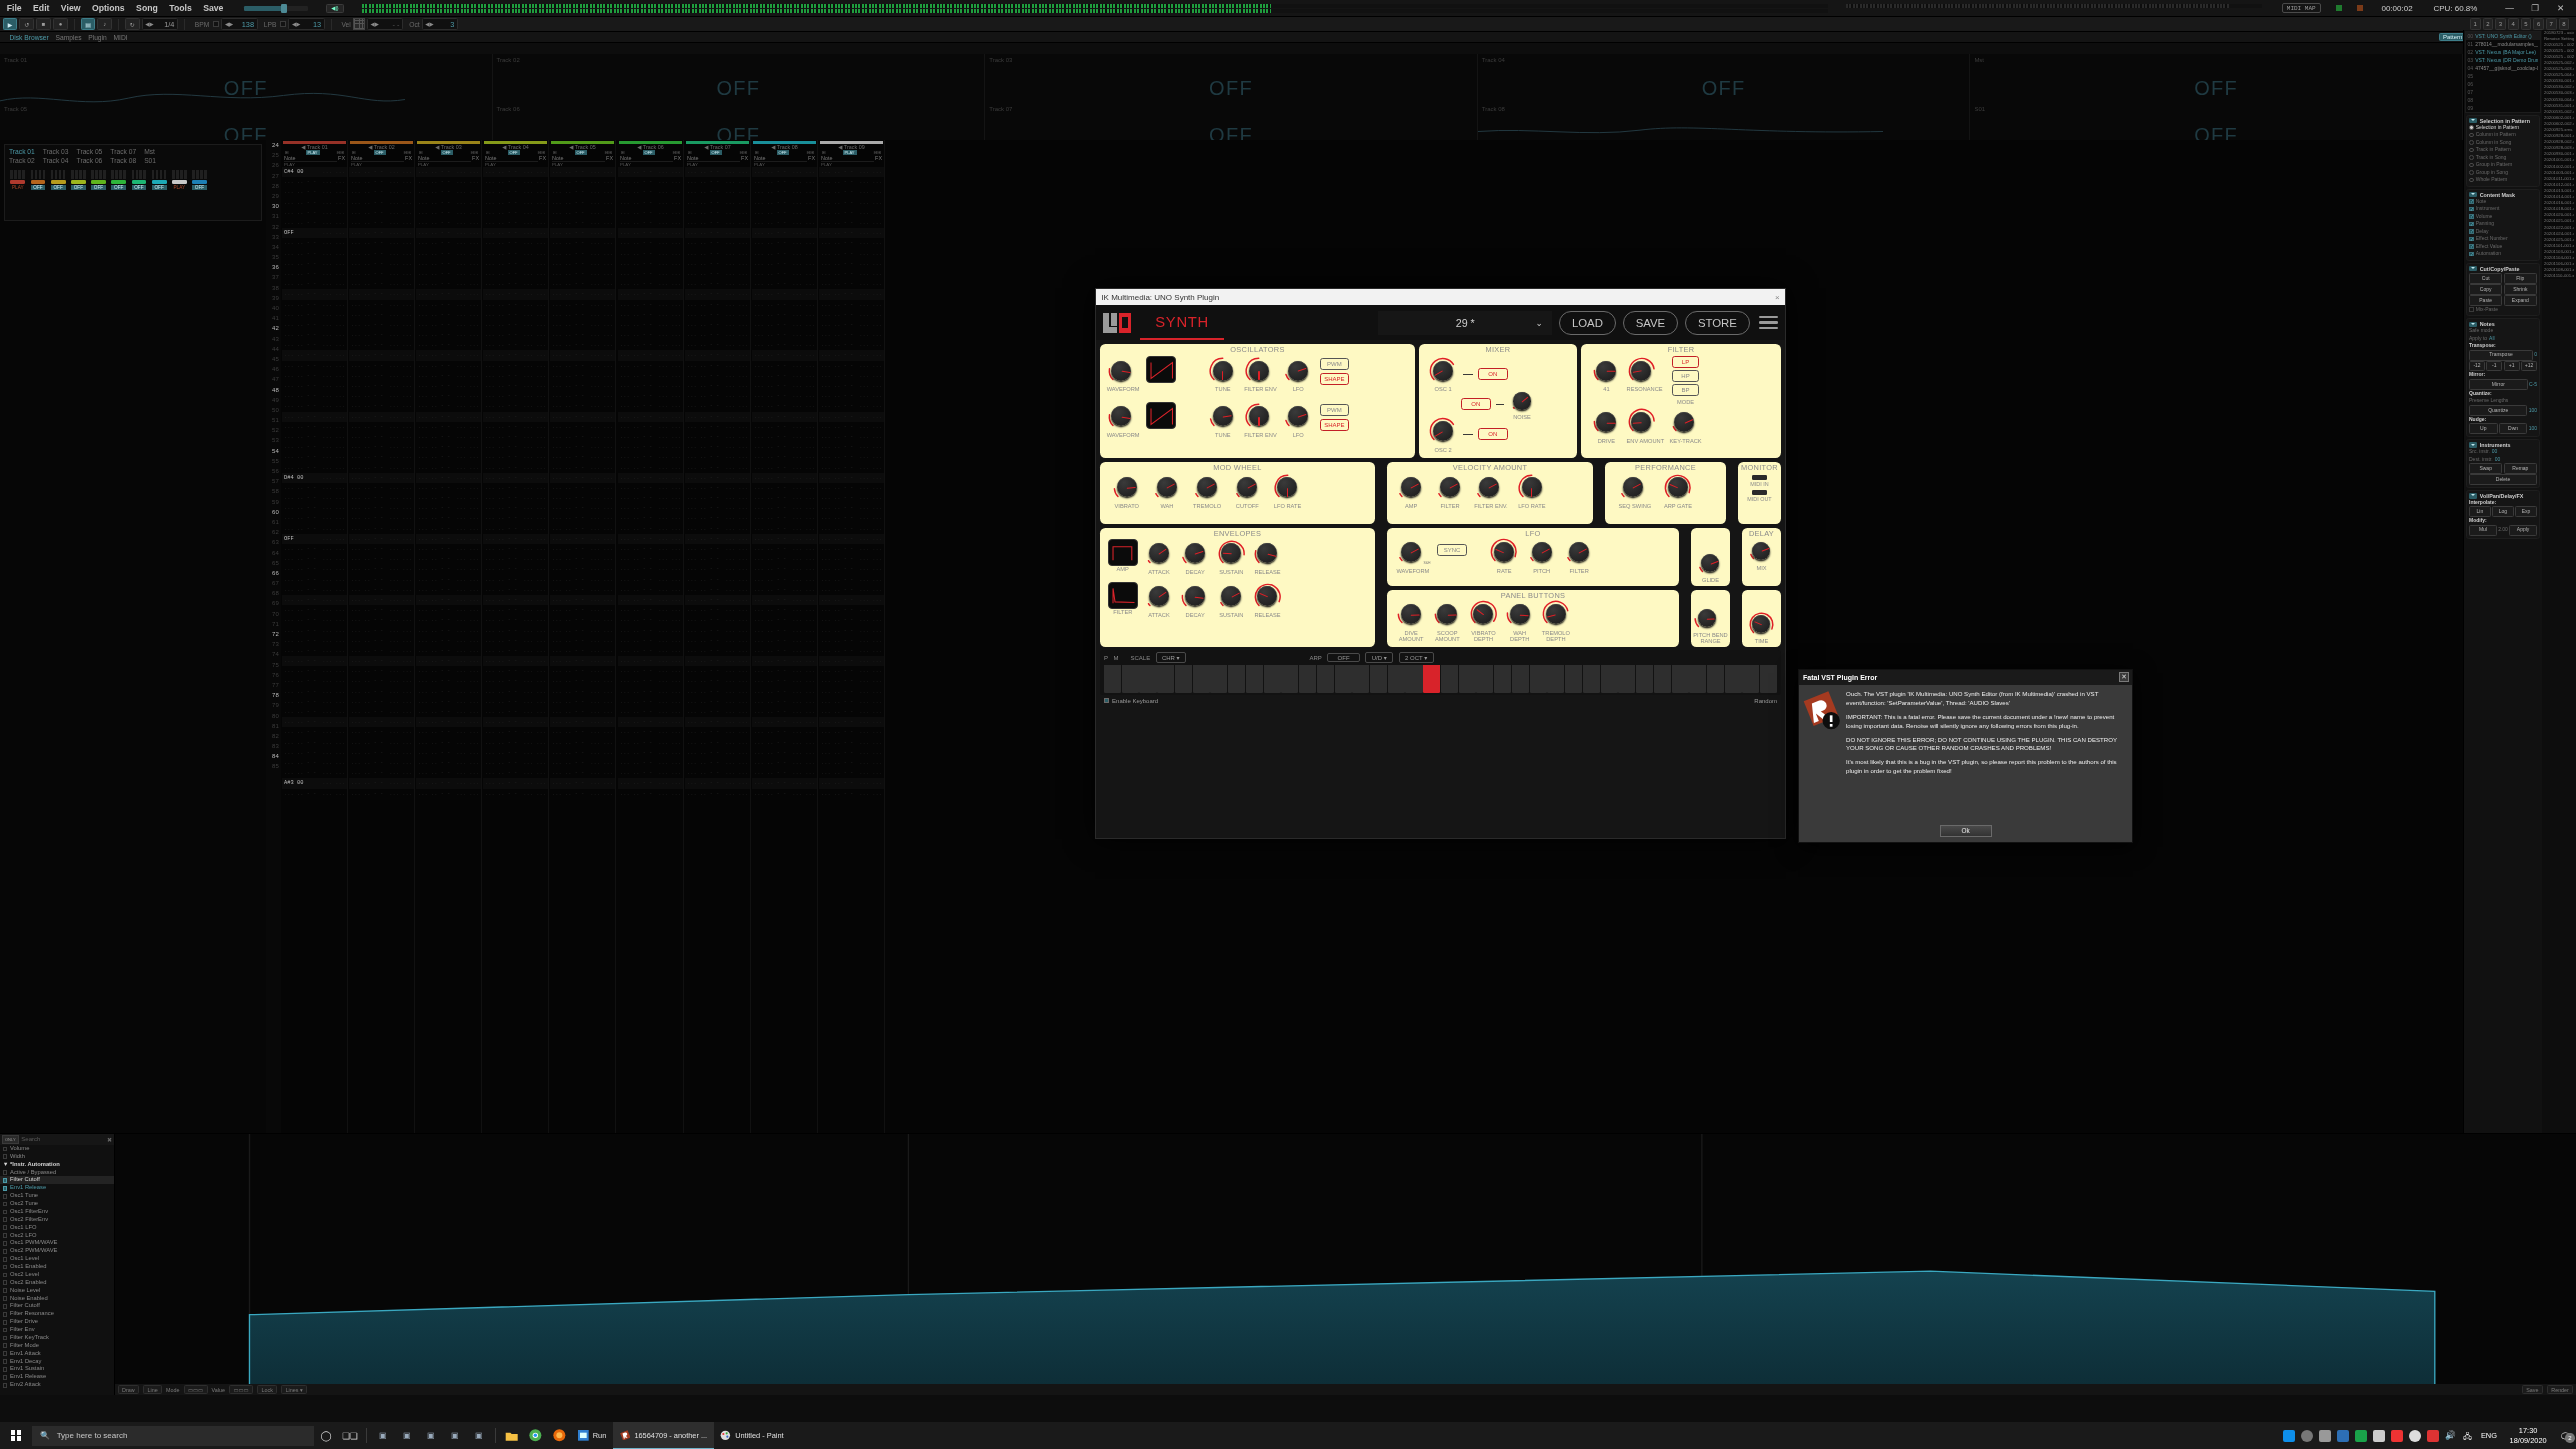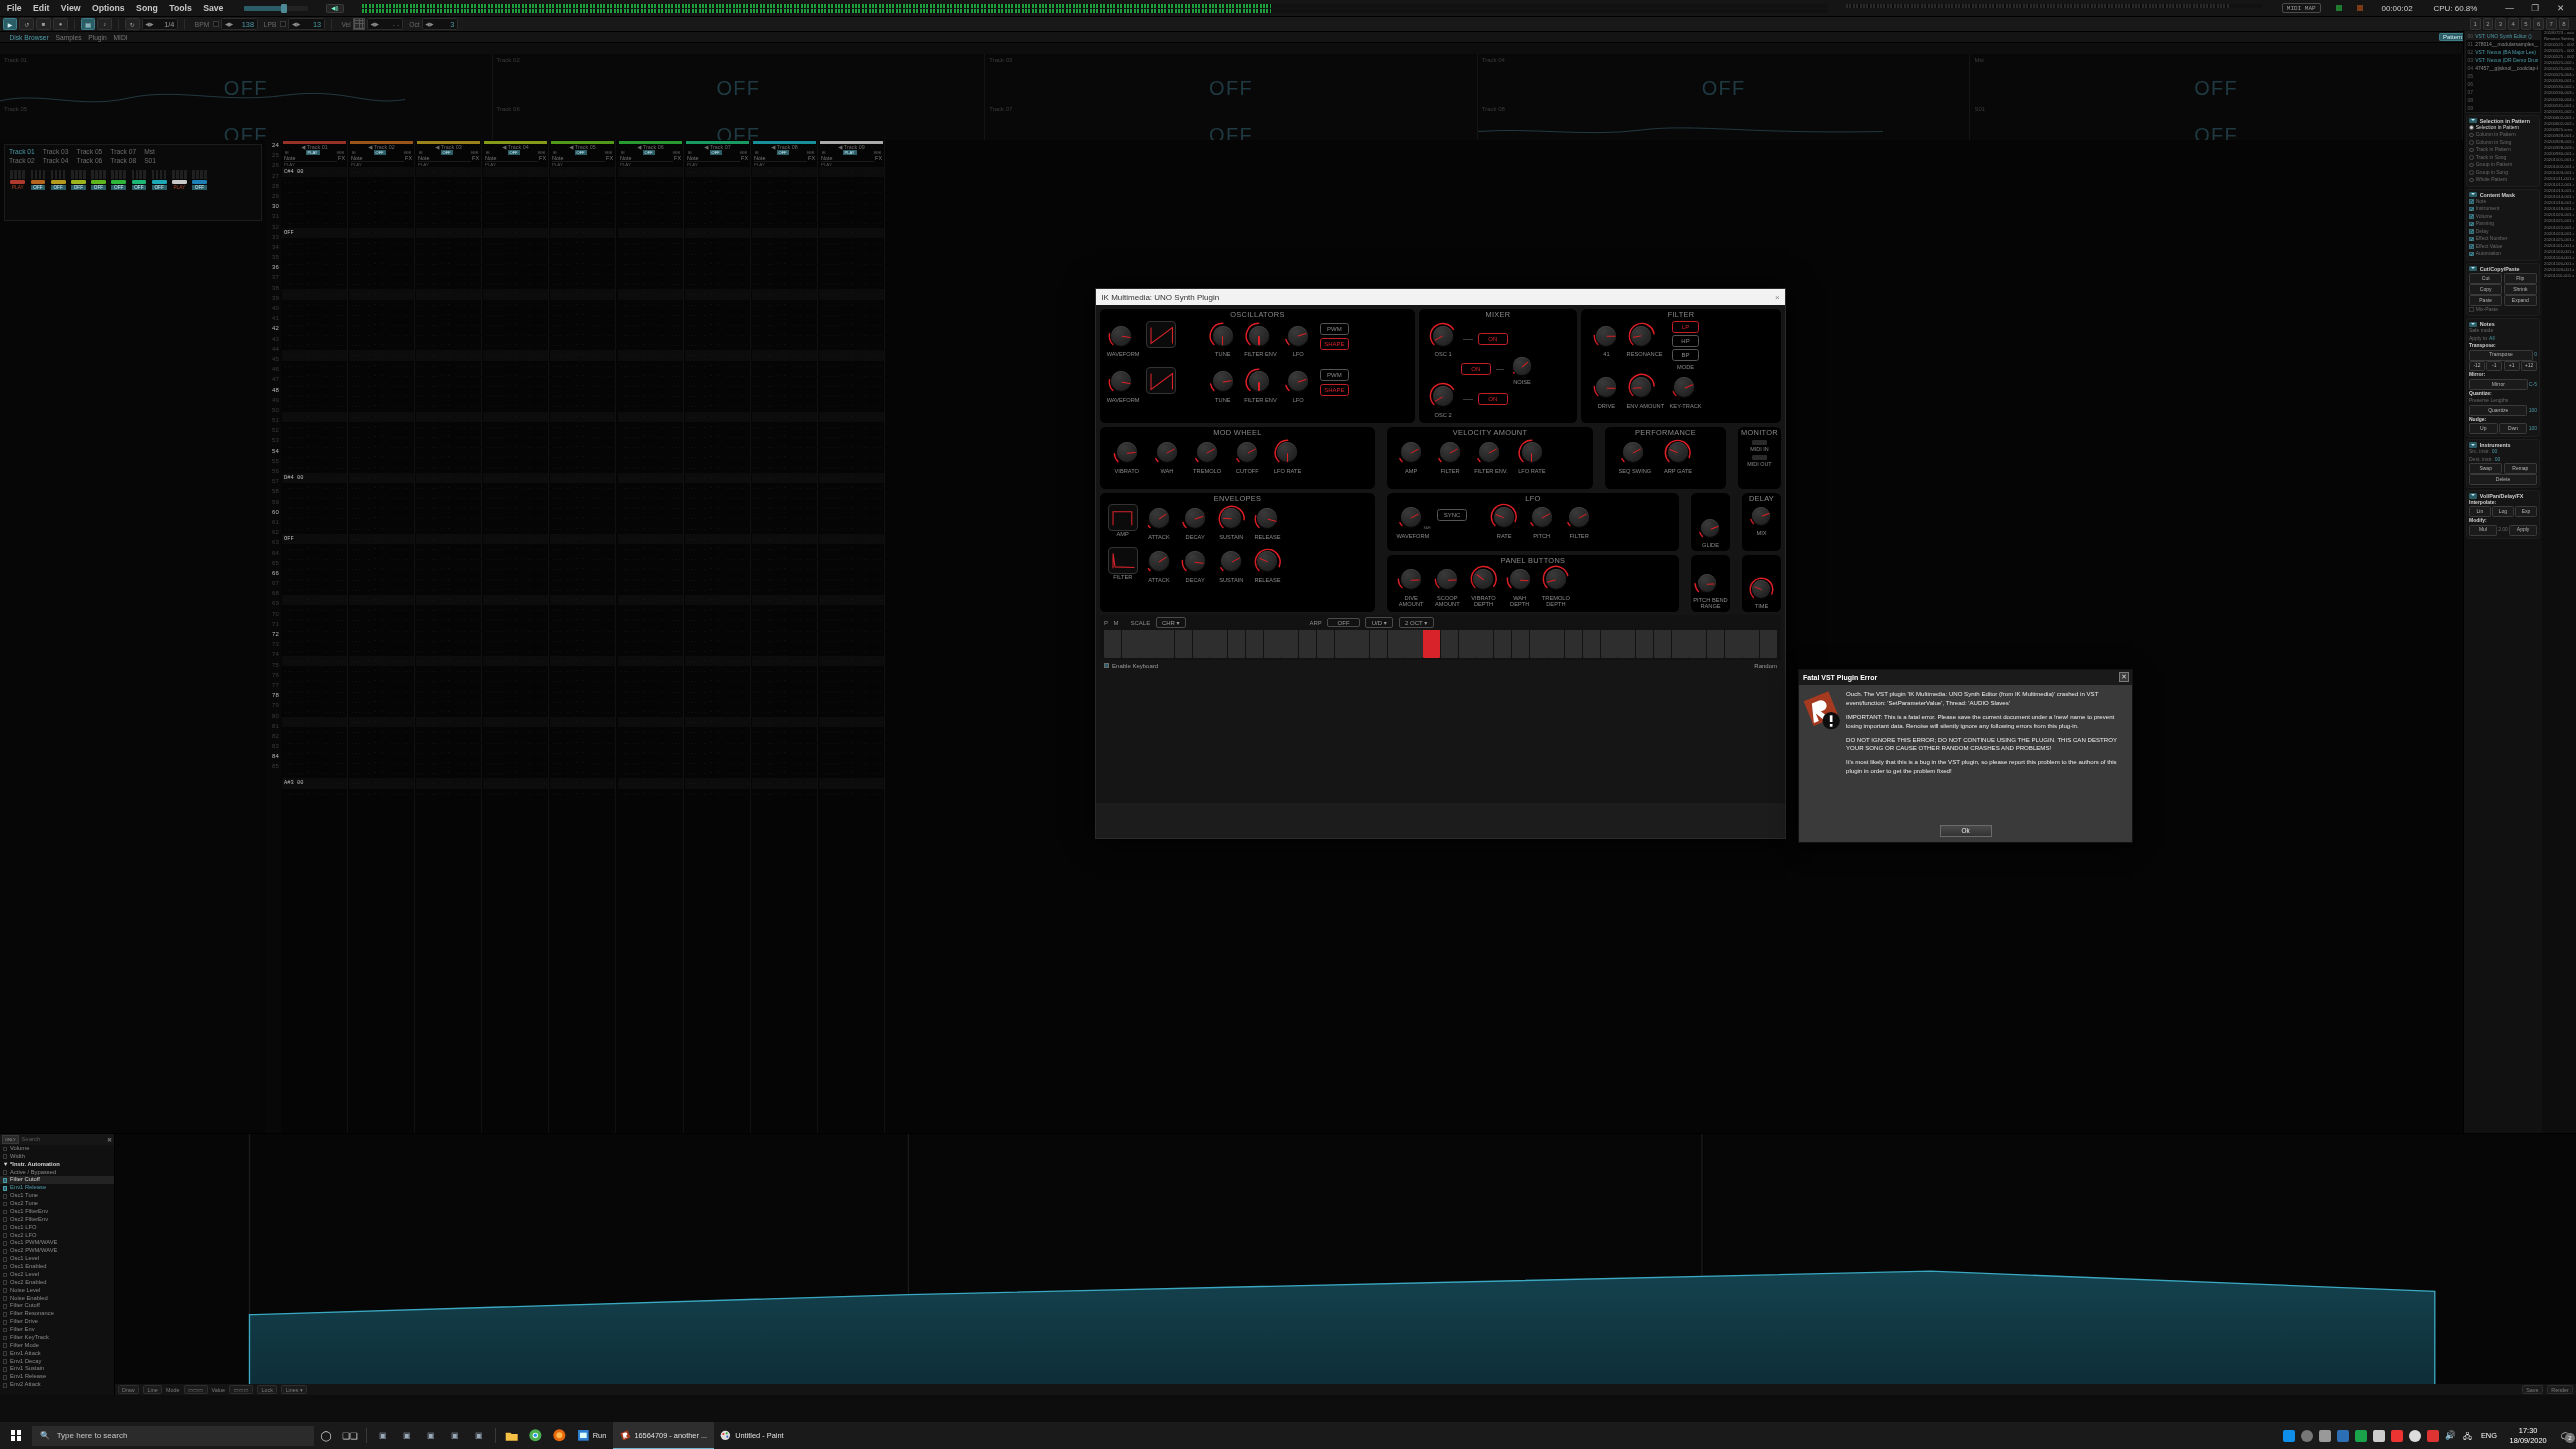--- a/index.html
+++ b/index.html
@@ -106,21 +106,21 @@
   .uno-head .gap{flex:1;}
   .preset{width:174px;height:24px;background:#161616;display:flex;align-items:center;
           justify-content:center;position:relative;color:#cfcfcf;font-size:10.7px;}
   .preset .cv{position:absolute;right:9.4px;color:#cfcfcf;font-size:8.7px;}
   .hbtn{height:24px;padding:0 12px;border:0.7px solid #6a6a6a;border-radius:12px;margin-left:6.7px;
         display:flex;align-items:center;justify-content:center;color:#c6c6c6;font-size:11.4px;}
   .burger{margin-left:9.4px;width:19px;display:flex;flex-direction:column;gap:2.7px;}
   .burger i{height:2.7px;background:#9a9a9a;border-radius:1.3px;}
 
   .uno-body{background:#151515;padding:4px;height:calc(100% - 16px - 35px);}
-  .panel{background:#000000;border-radius:5.4px;position:relative;}
+  .panel{background:#fef9c3;border-radius:5.4px;position:relative;}
   .panel>.ptitle{position:absolute;top:1.3px;left:0;right:0;text-align:center;font-size:7.4px;color:#8a8a8a;letter-spacing:0.3px;}
   .row{display:flex;gap:4px;}
   .knob{position:relative;width:29.5px;height:29.5px;}
   .knob .body{position:absolute;left:4.7px;top:4.7px;width:20px;height:20px;border-radius:50%;
       background:radial-gradient(circle at 35% 28%,#3a3a3a,#232323 70%);
       box-shadow:0 1.3px 2px #0a0a0a, inset 0 0.7px 0.7px #444;}
   .knob .ptr{position:absolute;left:14px;top:14.8px;width:1.3px;height:8.7px;background:#e01f26;
       transform-origin:0.7px 0;border-radius:0.7px;}
   .knob svg{position:absolute;left:0;top:0;}
   .klabel{font-size:5.7px;color:#8a8a8a;text-align:center;margin-top:0.7px;line-height:1.05;}
@@ -2082,20 +2082,43 @@
         </div>
     </div>
   </div>
 
   <div id="uno">
     <div class="uno-title">
       <span>IK Multimedia: UNO Synth Plugin</span>
       <span class="x">×</span>
     </div>
 
+    <div class="uno-head">
+      <div class="uno-logo">
+        <i class="l"></i>
+          <i class="l2"></i>
+          <i class="n"></i>
+          <i class="o"></i>
+          <i class="oi"></i>
+      </div>
+      <div class="tab-synth">SYNTH</div>
+      <div class="gap"></div>
+      <div class="preset">
+        <span>29 *</span>
+        <span class="cv">⌄</span>
+      </div>
+      <div class="hbtn">LOAD</div>
+      <div class="hbtn">SAVE</div>
+      <div class="hbtn">STORE</div>
+      <div class="burger">
+          <i></i>
+          <i></i>
+          <i></i>
+        </div>
+    </div>
 
     <div class="uno-body">
 
       <div class="row" style="height:114px">
         <div class="panel" style="width:315px;">
           <div class="ptitle">OSCILLATORS</div>
           <div id="oscRows" style="padding-top:12px">
  <div style="display:flex;align-items:flex-start;gap:6.7px;padding:0 6.7px;margin-bottom:9.4px">
    <div>
     <div class="knob" style="width:29.5px;height:29.5px;">

